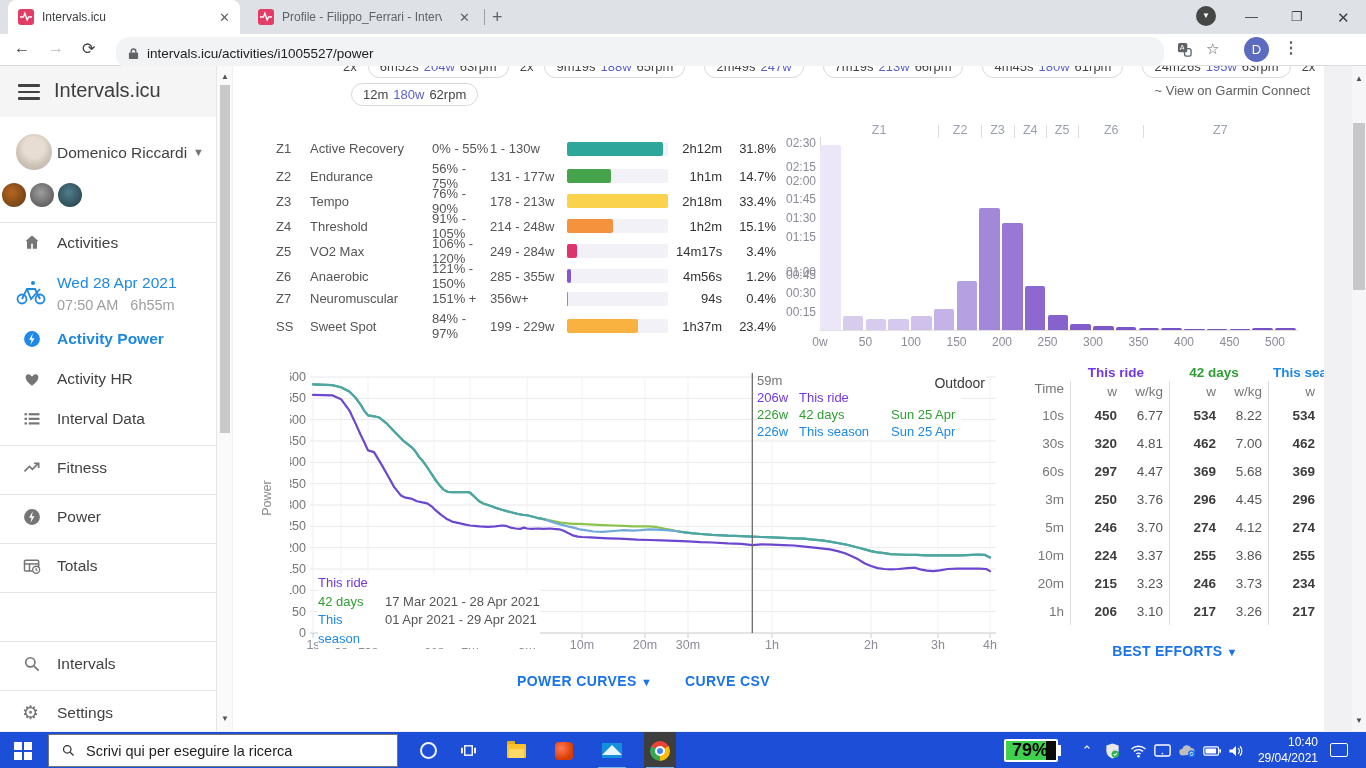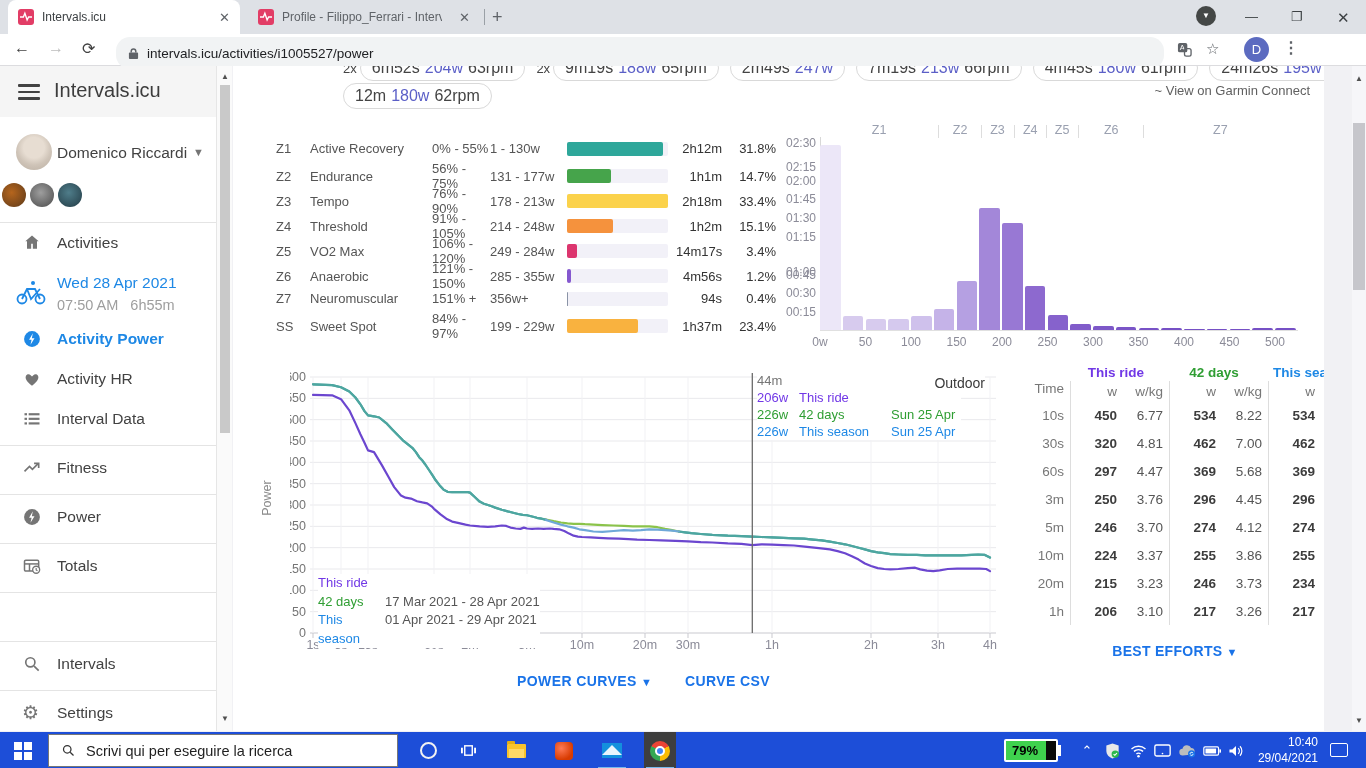--- a/index.html
+++ b/index.html
@@ -53,21 +53,21 @@
 
   
   #content { position:absolute; left:233px; top:0; width:1091px; height:665px; background:#fff; overflow:hidden; }
 
   
   .pill-row { position:absolute; display:flex; align-items:center; gap:11px; }
   #pills1 { left:110px; top:-11px; }
   #pills2 { left:110px; top:17px; }
   .pill-prefix { font-size:13px; color:#444; margin-right:-4px; }
   .pill-item { display:flex; align-items:center; gap:7px; }
-  .pill { border:1px solid #d9d9d9; border-radius:13px; background:#fff; padding:3px 11px; font-size:16px; white-space:nowrap; }
+  .pill { border:1px solid #d9d9d9; border-radius:13px; background:#fff; padding:3px 11px; font-size:13px; white-space:nowrap;margin-left:8px; }
   .pp-d { color:#444; } .pp-p { color:#5b5fc7; }
   .pill span + span { margin-left:5px; }
   #garmin-link { position:absolute; right:14px; top:17px; font-size:13px; color:#606060; }
 
   
   #zone-table { position:absolute; left:43px; top:70px; }
   .zrow { display:grid; grid-template-columns:34px 122px 58px 77px 109px 46px 54px; align-items:center; height:25px; font-size:13px; color:#555; }
   .z-time { text-align:right; color:#333; }
   .z-pct { text-align:right; color:#333; }
   .zbar-track { width:101px; height:14px; background:#f2f1f8; border-radius:2px; }
@@ -129,21 +129,21 @@
   .tb-underline { position:absolute; top:35px; height:2px; background:#76b9ed; }
   #cortana { width:17px; height:17px; border:2px solid #f2f2f2; border-radius:50%; }
   #folder { width:19px; height:14px; background:#f8c32c; border-radius:1px; position:relative; }
   #folder::before { content:""; position:absolute; left:0; top:-3px; width:8px; height:3px; background:#e3ae17; border-radius:1px 1px 0 0; }
   #folder::after { content:""; position:absolute; left:2px; top:5px; width:15px; height:9px; background:#ffd966; }
   #office { width:18px; height:18px; border-radius:4px; background:radial-gradient(circle at 35% 35%, #ff7a55, #d83b01 70%); }
   #mail { width:20px; height:15px; background:#1390dd; position:relative; overflow:hidden; }
   #mail::before { content:""; position:absolute; left:0; top:-8px; width:0; height:0; border:10px solid transparent; border-bottom:10px solid #e8f4fd; }
   #chrome-ic { width:20px; height:20px; border-radius:50%; background:conic-gradient(from 300deg,#ea4335 0 120deg,#fbbc05 120deg 240deg,#34a853 240deg 360deg); position:relative; }
   #chrome-ic::after { content:""; position:absolute; left:25%; top:25%; width:50%; height:50%; background:#4285f4; border:2px solid #fff; border-radius:50%; box-sizing:border-box; }
-  #battery-big { position:absolute; left:1004px; top:7px; width:54px; height:23px; border:2px solid #fff; border-radius:2px; background:linear-gradient(90deg,#3fd14e 0 79%,#0a0a0a 79%); color:#000; font-size:13px; font-weight:bold; text-align:left; line-height:19px; padding-left:6px; }
+  #battery-big { position:absolute; left:1004px; top:7px; width:54px; height:23px; border:2px solid #fff; border-radius:2px; background:linear-gradient(90deg,#3fd14e 0 79%,#0a0a0a 79%); color:#000; font-size:18px; font-weight:bold; text-align:left; line-height:19px; padding-left:6px; }
   #battery-big::after { content:""; position:absolute; right:-5px; top:4px; width:3px; height:11px; background:#fff; }
   .tray-ic { position:absolute; top:0; height:37px; display:flex; align-items:center; justify-content:center; color:#fff; }
   #tb-clock { position:absolute; left:1248px; top:2px; width:70px; color:#fff; font-size:12px; text-align:right; line-height:16px; }
   #tb-notif { position:absolute; left:1330px; top:11px; width:18px; height:14px; border:1.5px solid #fff; border-radius:2px; }
 </style>
 </head>
 <body>
 
 <div id="tabstrip">
   <div class="tab active" style="left:8px; width:232px;">
@@ -574,21 +574,21 @@
         <div class="leg-row">
           <span class="leg-name" style="color: rgb(47, 158, 51);">42 days</span>
           <span class="leg-date">17 Mar 2021  -  28 Apr 2021</span>
         </div>
         <div class="leg-row">
           <span class="leg-name" style="color: rgb(30, 136, 229);">This season</span>
           <span class="leg-date">01 Apr 2021  -  29 Apr 2021</span>
         </div>
       </div>
     <div id="pc-tooltip">
-      <div id="tt-time">44m</div>
+      <div id="tt-time">59m</div>
     <div class="tt-row" style="color: rgb(113, 56, 230);">
           <span class="tt-val">206w</span>
           <span class="tt-name">This ride</span>
         </div>
         <div class="tt-row" style="color: rgb(47, 158, 51);">
           <span class="tt-val">226w</span>
           <span class="tt-name">42 days</span>
           <span class="tt-date">Sun 25 Apr</span>
         </div>
         <div class="tt-row" style="color: rgb(30, 136, 229);">

